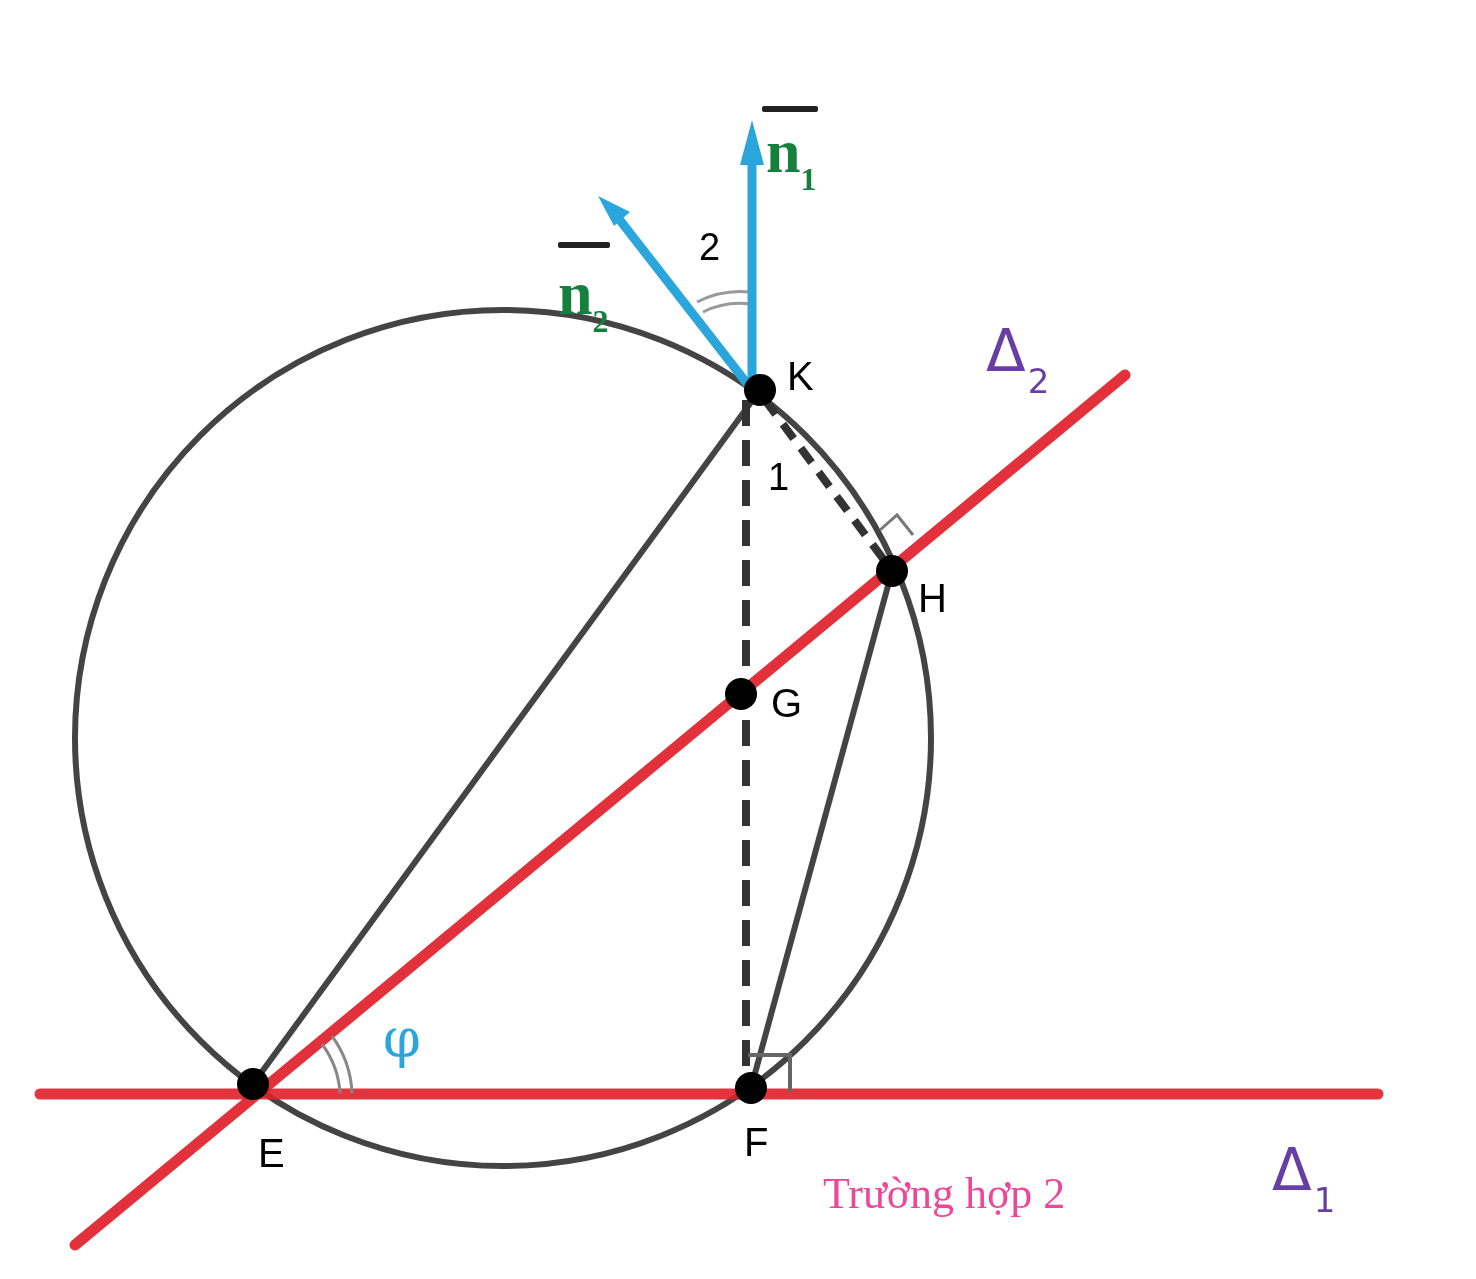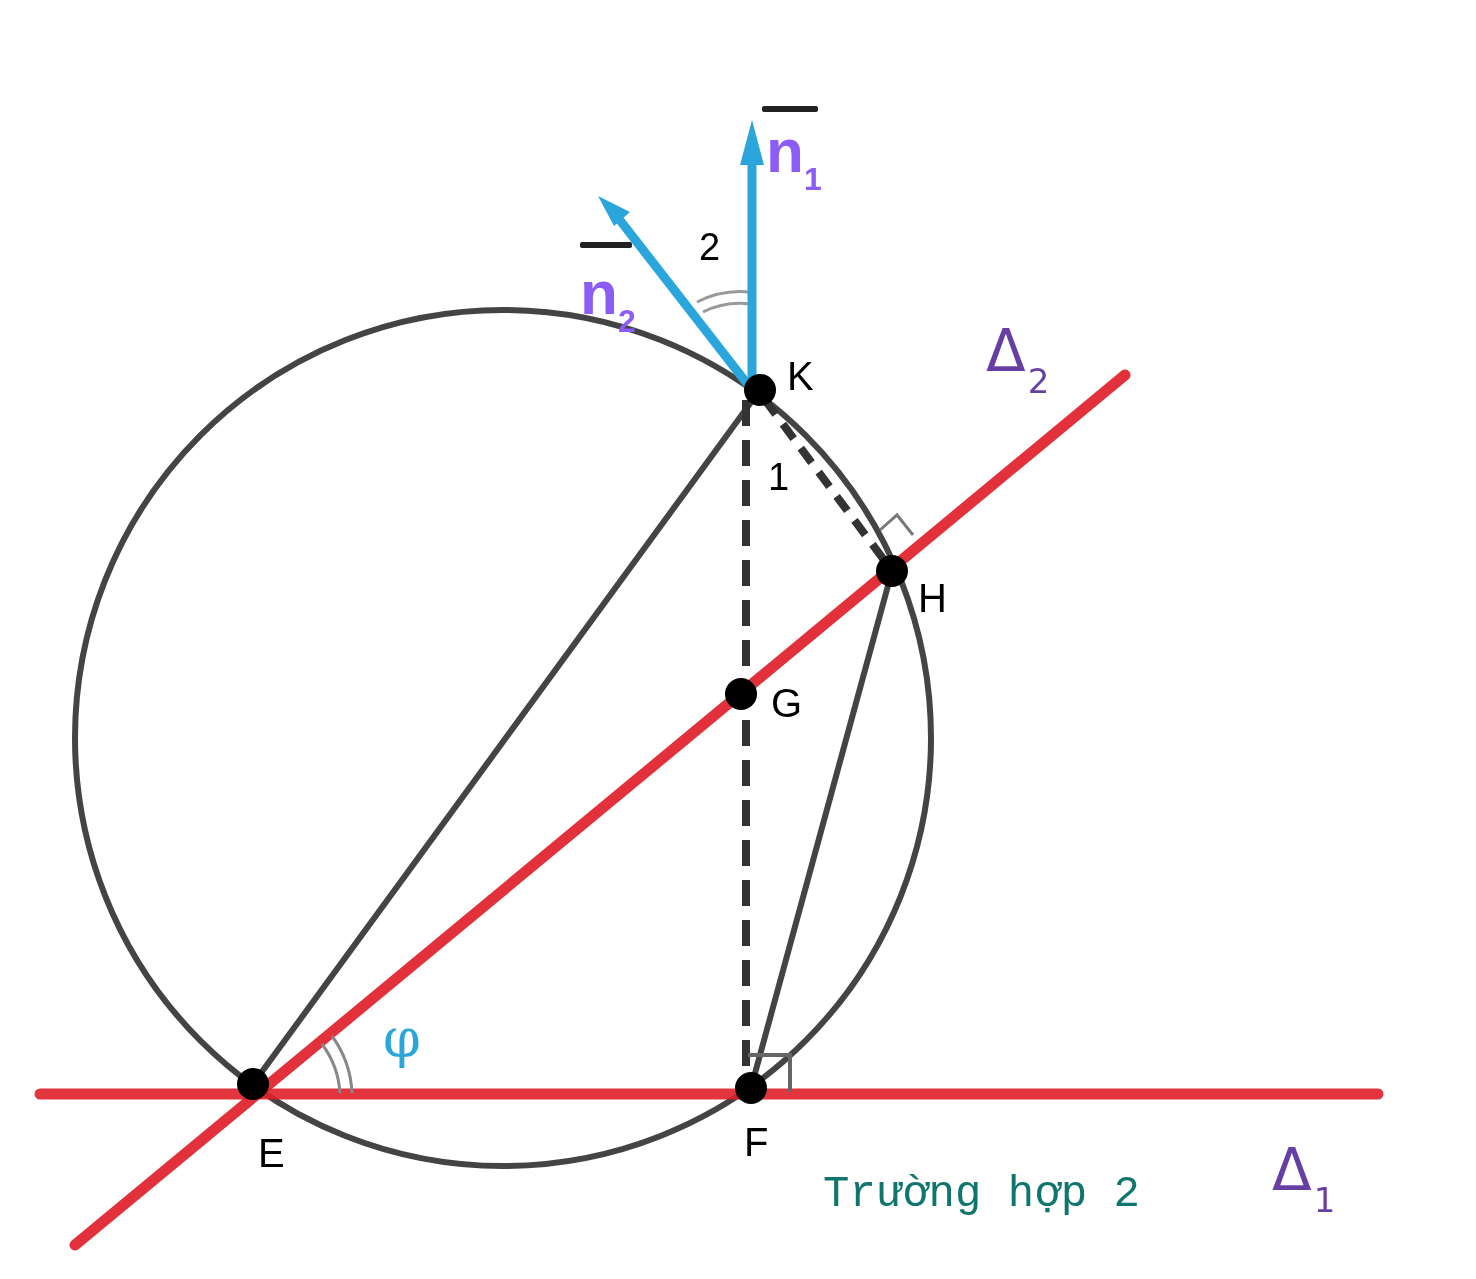--- a/index.html
+++ b/index.html
@@ -2,27 +2,27 @@
 <html><head>
 <meta charset="utf-8">
 <style>
   html, body { margin:0; padding:0; background:#ffffff; }
   body { width:1476px; height:1279px; position:relative; overflow:hidden; }
   #stage { position:absolute; left:0; top:0; width:1476px; height:1279px; }
   svg { position:absolute; left:0; top:0; }
   .lbl { position:absolute; font-family:"Liberation Sans", sans-serif; color:#000; line-height:1; white-space:nowrap; }
   .pt { font-size:40px; }
   .num { font-size:38px; }
-  .vec { position:absolute; font-family:Liberation Sans, sans-serif; color:#8b5cf6; font-weight:bold; line-height:1; }
+  .vec { position:absolute; font-family:Liberation Serif, serif; color:#15803d; font-weight:bold; line-height:1; }
   .vec .sub { font-size:32px; position:relative; top:18px; }
   .vec .arrowbar { position:absolute; height:6px; background:#222; border-radius:2px; }
   .delta { position:absolute; font-family:"DejaVu Sans", sans-serif; color:#4c1d95; font-size:58px; line-height:1; opacity:0.85;margin-top:8px; }
   .delta .sub { font-size:34px; position:relative; top:22px; left:2px; }
   .phi { position:absolute; font-family:"DejaVu Serif", serif; color:#2aa6dc; font-size:54px; line-height:1; }
-  .caption { position:absolute; font-family:Liberation Mono, monospace; font-size:44px; color:#0f766e; line-height:1; }
+  .caption { position:absolute; font-family:Liberation Serif, serif; font-size:44px; color:#ec4899; line-height:1; }
 </style>
 </head>
 <body>
 
 <div id="stage">
   <svg width="1476" height="1279" viewBox="0 0 1476 1279">
 
     <circle cx="503" cy="738" r="428" fill="none" stroke="#444" stroke-width="6"></circle>
 
     <line x1="40" y1="1094" x2="1378" y2="1094" stroke="#e0202a" stroke-width="11" stroke-linecap="round" opacity="0.9"></line>
@@ -67,21 +67,21 @@
   <div class="lbl pt" style="left:744px; top:1122px;">F</div>
 
   <div class="lbl num" style="left:768px; top:458px;">1</div>
   <div class="lbl num" style="left:699px; top:228px;">2</div>
   <div class="phi" style="left:383px; top:1012px;">φ</div>
 
   <div class="vec" style="left:766px; top:120px; font-size:62px;">
     <span class="arrowbar" style="left:-4px; top:-14px; width:56px;"></span>
     <span>n</span><span class="sub">1</span>
   </div>
-  <div class="vec" style="left:580px; top:262px; font-size:62px;">
+  <div class="vec" style="left:558px; top:262px; font-size:62px;">
     <span class="arrowbar" style="left:0px; top:-20px; width:52px;"></span>
     <span>n</span><span class="sub">2</span>
   </div>
 
   <div class="delta" style="left:986px; top:314px;">
     <span>Δ</span><span class="sub">2</span>
   </div>
   <div class="delta" style="left:1272px; top:1133px;">
     <span>Δ</span><span class="sub">1</span>
   </div>

